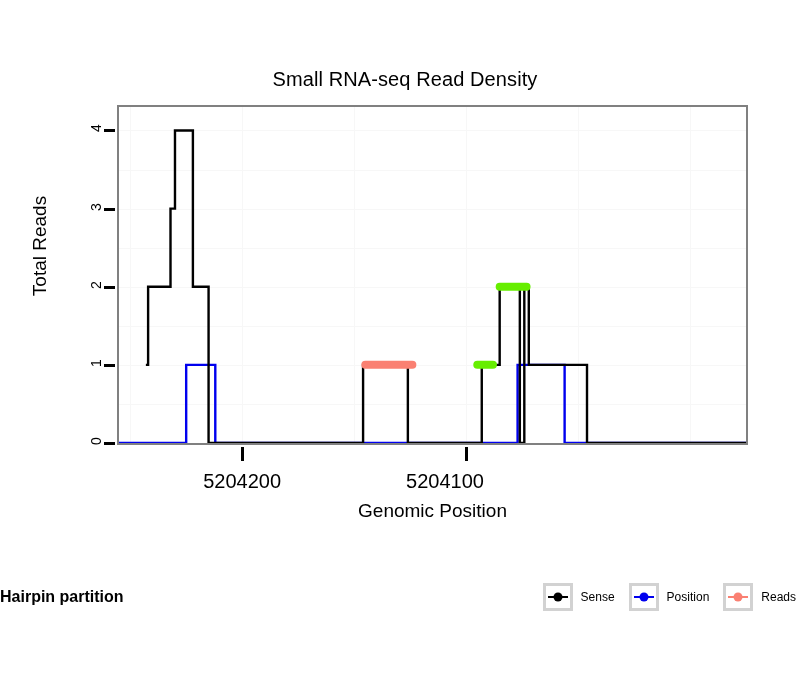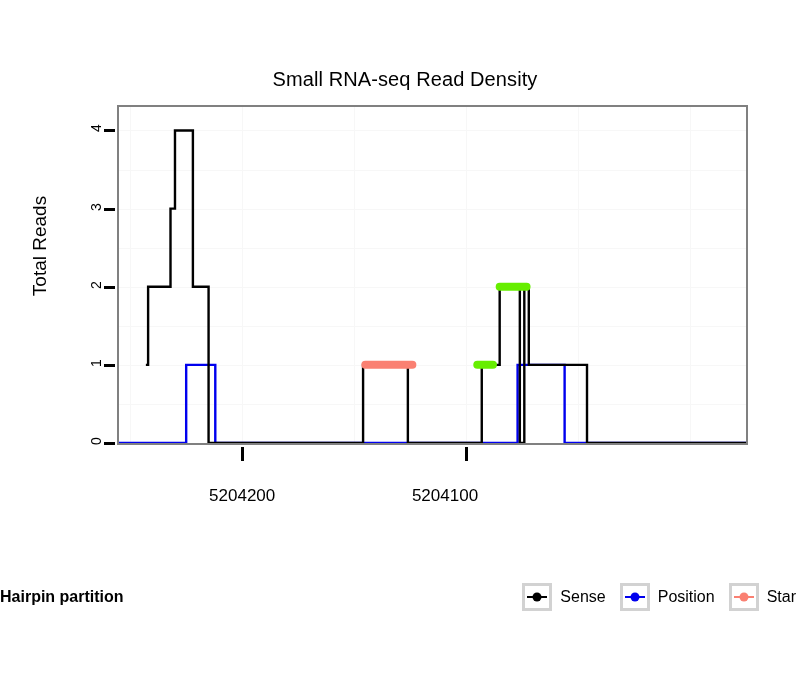--- a/index.html
+++ b/index.html
@@ -47,21 +47,21 @@
   .ylab{
     position:absolute;left:-60px;top:50%;
     width:200px;text-align:center;
     font-size:19px;color:#000;
     transform:translateY(-50%) rotate(-90deg);
     transform-origin:center center;
   }
   .xtick-mark{position:absolute;width:3px;height:14px;background:#000;top:447px;}
   .xtick-label{
     position:absolute;top:470px;width:140px;margin-left:-70px;
-    text-align:center;font-size:17px;color:#000;margin-top:16px;
+    text-align:center;font-size:20px;color:#000;
   }
   .xlab{
     position:absolute;left:117px;width:631px;top:500px;
     text-align:center;font-size:19px;color:#000;
   }
 
   
   .legend{
     position:absolute;left:0;top:583px;width:810px;
     display:flex;align-items:center;justify-content:space-between;
@@ -78,21 +78,21 @@
     position:relative;margin-right:8px;
   }
   .legend-key .kline{
     position:absolute;left:2px;right:2px;top:50%;height:2px;
     transform:translateY(-50%);
   }
   .legend-key .kdot{
     position:absolute;left:50%;top:50%;width:9px;height:9px;
     border-radius:50%;transform:translate(-50%,-50%);
   }
-  .legend-label{font-size:16px;color:#000;}
+  .legend-label{font-size:12px;color:#000;}
 
   svg.trace{position:absolute;left:0;top:0;}
 </style>
 </head>
 <body>
 
 <div id="root">
 
   <div class="chart-title">Small RNA-seq Read Density</div>
 
@@ -135,20 +135,21 @@
         </svg>
     </div>
   </div>
 
   <div id="x-axis">
       <div class="xtick-mark" style="left: 241.161px;"></div>
       <div class="xtick-label" style="left: 242.161px;">5204200</div>
       <div class="xtick-mark" style="left: 465.089px;"></div>
       <div class="xtick-label" style="left: 445px;">5204100</div>
     </div>
+  <div class="xlab">Genomic Position</div>
 
   <div class="legend">
     <div class="legend-title">Hairpin partition</div>
     <div id="legend-entries" style="display:flex;align-items:center;">
         <div class="legend-entry">
           <div class="legend-key">
             <div class="kline" style="background: rgb(0, 0, 0);"></div>
             <div class="kdot" style="background: rgb(0, 0, 0);"></div>
           </div>
           <div class="legend-label">Sense</div>
@@ -158,18 +159,18 @@
             <div class="kline" style="background: rgb(0, 0, 238);"></div>
             <div class="kdot" style="background: rgb(0, 0, 238);"></div>
           </div>
           <div class="legend-label">Position</div>
         </div>
         <div class="legend-entry">
           <div class="legend-key">
             <div class="kline" style="background: rgb(250, 128, 114);"></div>
             <div class="kdot" style="background: rgb(250, 128, 114);"></div>
           </div>
-          <div class="legend-label">Star</div>
+          <div class="legend-label">Reads</div>
         </div>
       </div>
   </div>
 
 </div>
 
 </body></html>

